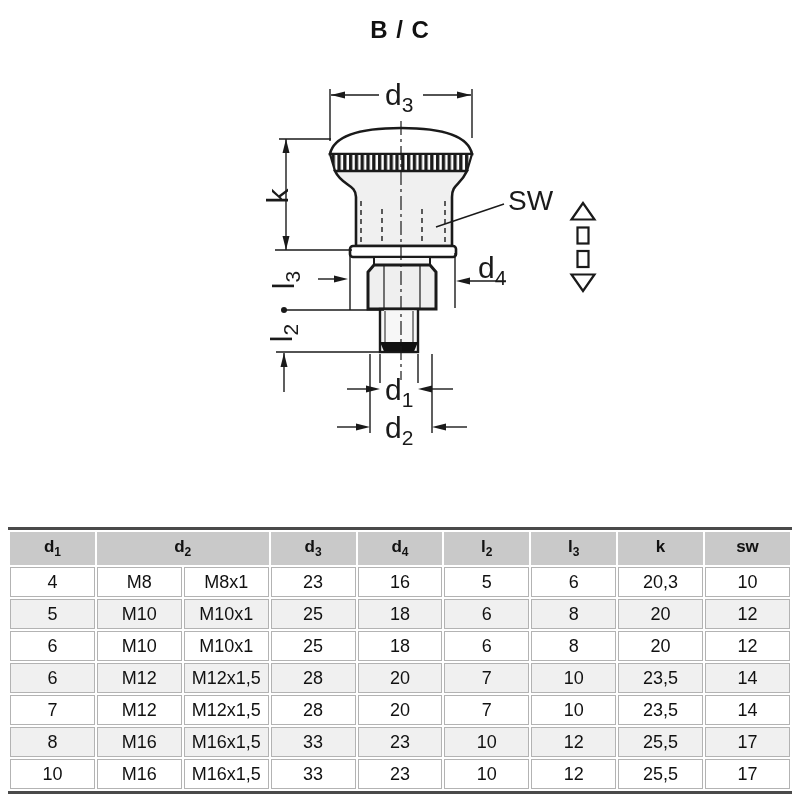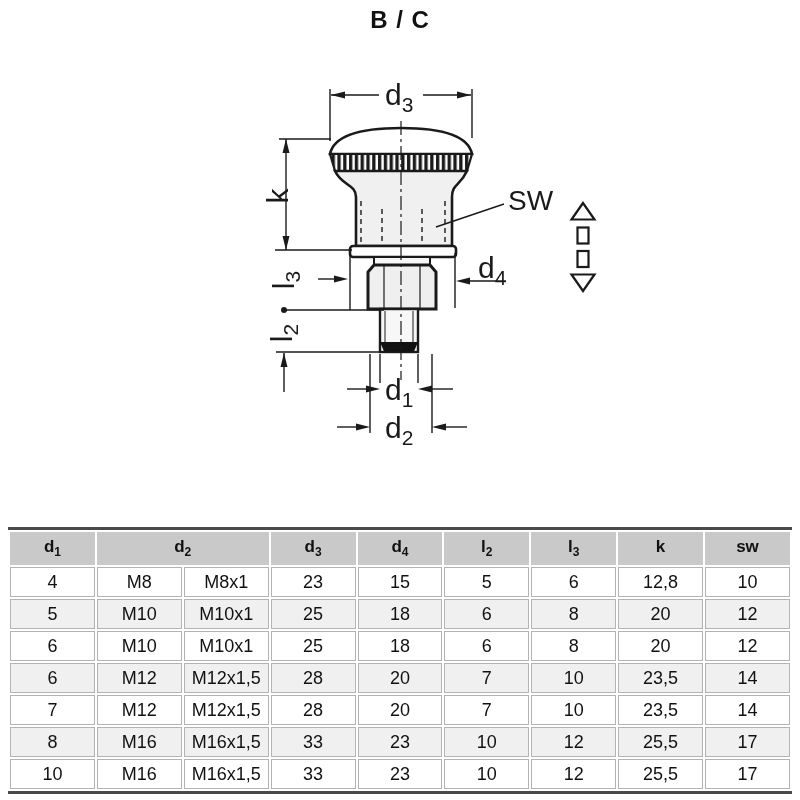--- a/index.html
+++ b/index.html
@@ -1,17 +1,17 @@
 <!DOCTYPE html>
 <html><head>
 <meta charset="utf-8">
 <style>
   html,body{margin:0;padding:0;background:#fff;}
   body{width:800px;height:800px;position:relative;font-family:"Liberation Sans",sans-serif;color:#111;}
-  .page-title{position:absolute;top:6px;left:0;width:800px;text-align:center;
+  .page-title{position:absolute;top:16px;left:0;width:800px;text-align:center;
     font-size:24px;font-weight:bold;letter-spacing:1px;}
   svg text{font-family:"Liberation Sans",sans-serif;fill:#1a1a1a;}
   .dim-label{font-size:30px;}
   .dim-sub{font-size:21px;}
   .sw-label{font-size:28px;}
   #drawing{position:absolute;top:0;left:0;}
 
   .table-wrap{position:absolute;top:527px;left:8px;width:784px;
     border-top:3px solid #4a4a4a;border-bottom:3px solid #4a4a4a;}
   table.spec{width:100%;border-collapse:separate;border-spacing:2px;background:#fff;table-layout:fixed;}
@@ -156,24 +156,24 @@
       <th><span>k</span><sub></sub></th>
       <th><span>sw</span><sub></sub></th>
     </tr>
   </thead>
   <tbody>
     <tr>
       <td>4</td>
       <td>M8</td>
       <td>M8x1</td>
       <td>23</td>
-      <td>15</td>
+      <td>16</td>
       <td>5</td>
       <td>6</td>
-      <td>12,8</td>
+      <td>20,3</td>
       <td>10</td>
     </tr>
     <tr class="alt">
       <td>5</td>
       <td>M10</td>
       <td>M10x1</td>
       <td>25</td>
       <td>18</td>
       <td>6</td>
       <td>8</td>

